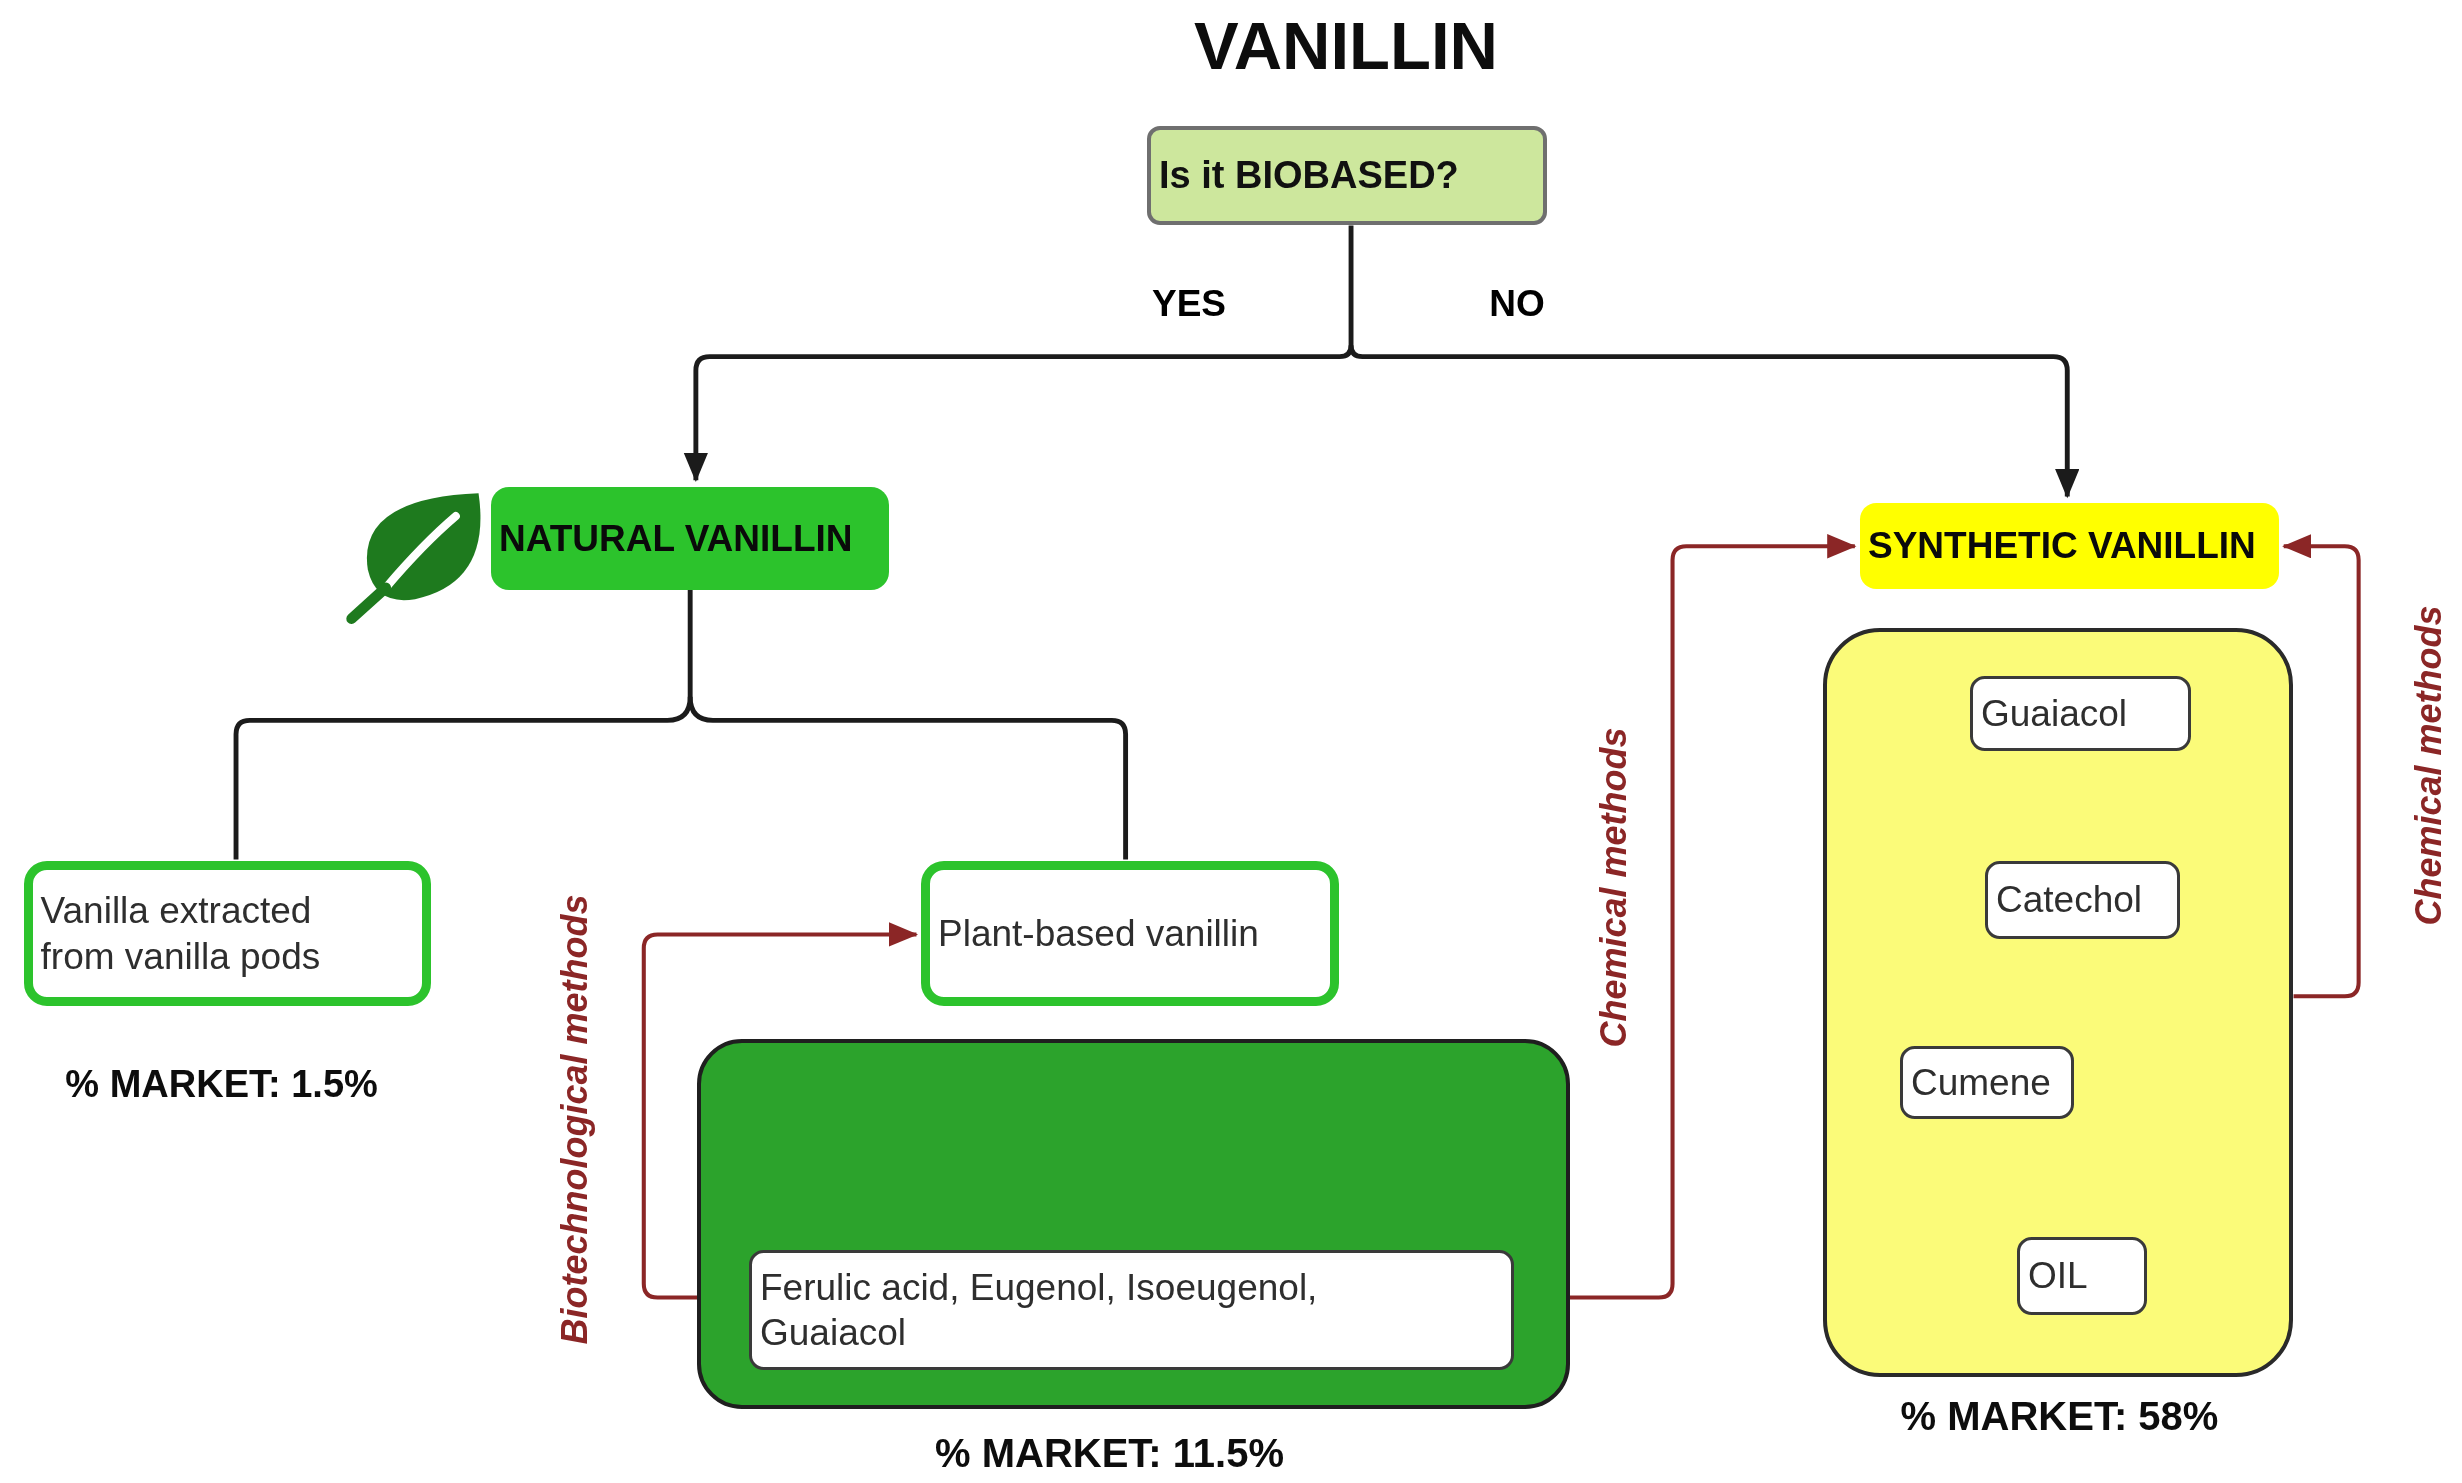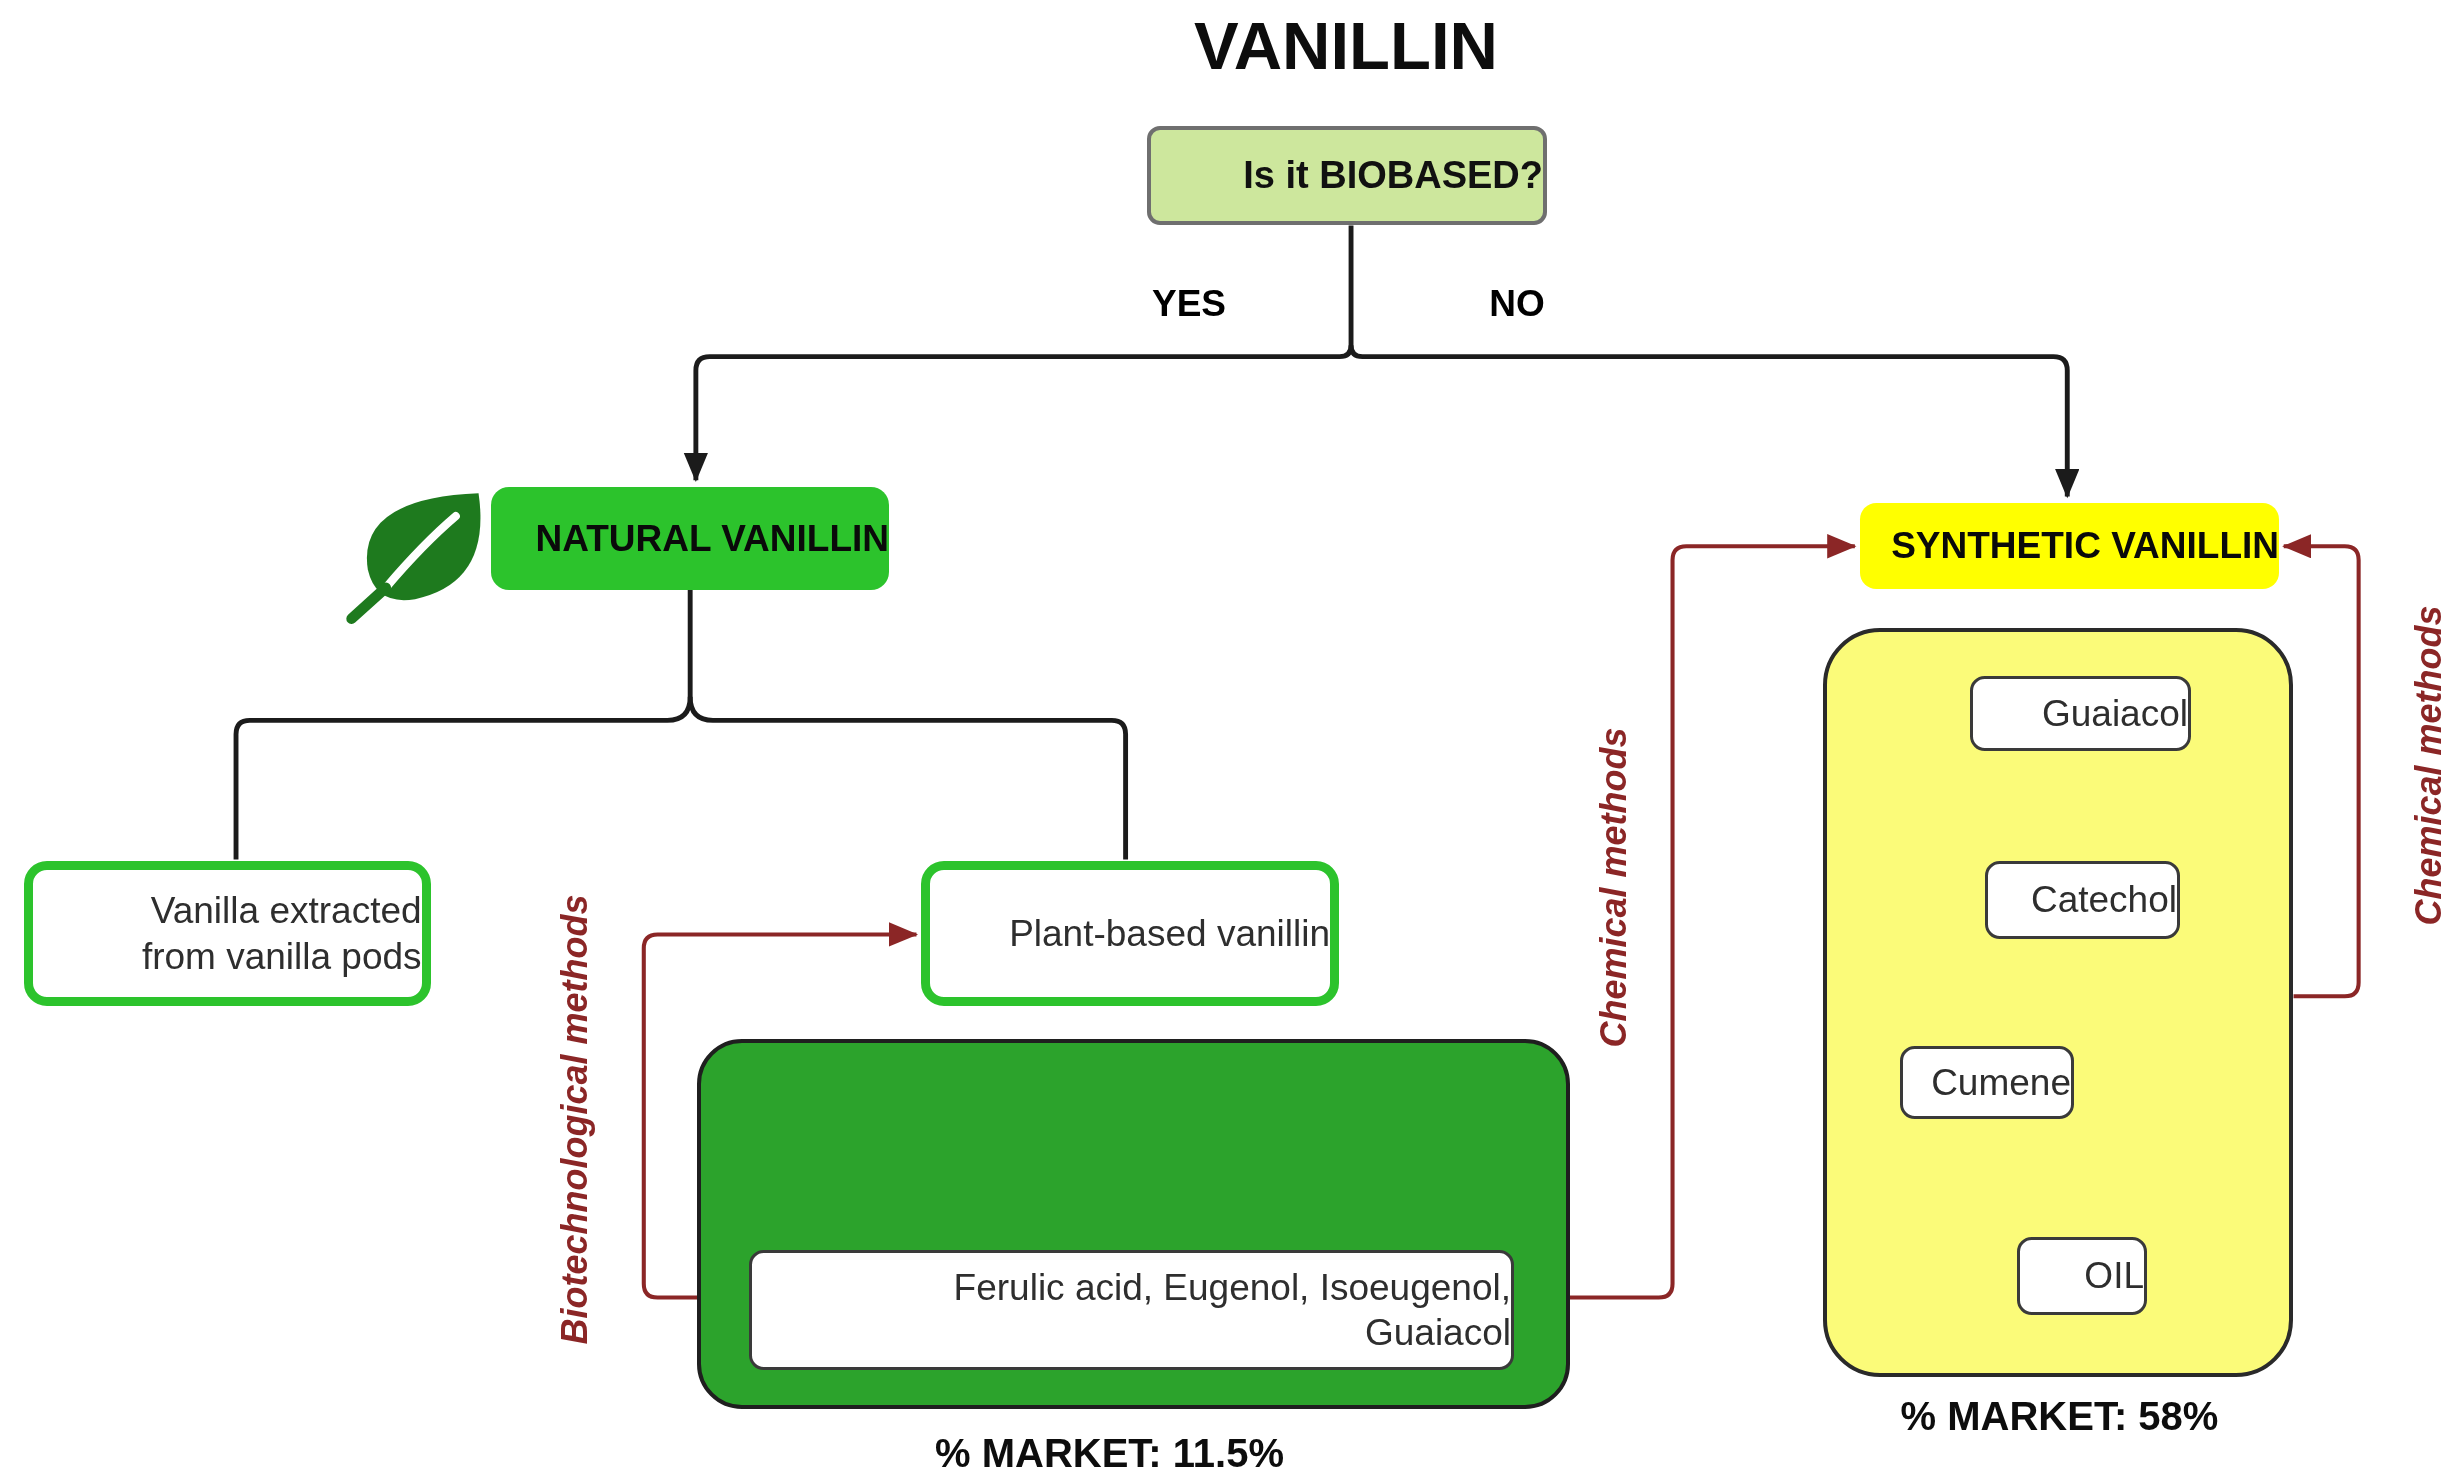--- a/index.html
+++ b/index.html
@@ -3,21 +3,21 @@
 <meta charset="utf-8">
 <style>
   html,body{margin:0;padding:0;background:#ffffff;}
   #canvas{
     position:relative;width:2462px;height:1484px;background:#ffffff;
     font-family:"Liberation Sans", sans-serif;color:#000;overflow:hidden;
   }
   .abs{position:absolute;box-sizing:border-box;}
   .box{
     position:absolute;box-sizing:border-box;display:flex;flex-direction:column;
-    align-items:flex-end;justify-content:center;text-align:center;line-height:1.22;
+    align-items:flex-start;justify-content:center;text-align:center;line-height:1.22;padding-left:8px;
   }
   #svg-layer{position:absolute;left:0;top:0;width:2462px;height:1484px;}
 
   #title{left:939px;top:6.5px;width:814px;text-align:center;font-size:67px;font-weight:bold;color:#0d0d0d;}
 
   #biobased-box{left:1147px;top:126px;width:400px;height:99px;background:#cde79d;
     border:4.1px solid #6f6f6f;border-radius:13px;font-size:38px;font-weight:bold;color:#111;}
 
   #yes-label{left:1083px;top:283px;width:212px;text-align:center;font-size:37px;font-weight:bold;}
   #no-label{left:1411px;top:283px;width:212px;text-align:center;font-size:37px;font-weight:bold;}
@@ -108,20 +108,21 @@
   </div>
 
   <div id="synthetic-box" class="box">
     <span>SYNTHETIC VANILLIN</span>
   </div>
 
   <div id="vanilla-box" class="box green-frame">
     <span>Vanilla extracted</span>
     <span>from vanilla pods</span>
   </div>
+  <div id="market-pods" class="market">% MARKET: 1.5%</div>
 
   <div id="plant-box" class="box green-frame">
     <span>Plant-based vanillin</span>
   </div>
 
   <div id="green-container" class="abs"></div>
 
 
   <div id="ferulic-box" class="box white-inner">
     <span>Ferulic acid, Eugenol, Isoeugenol,</span>

